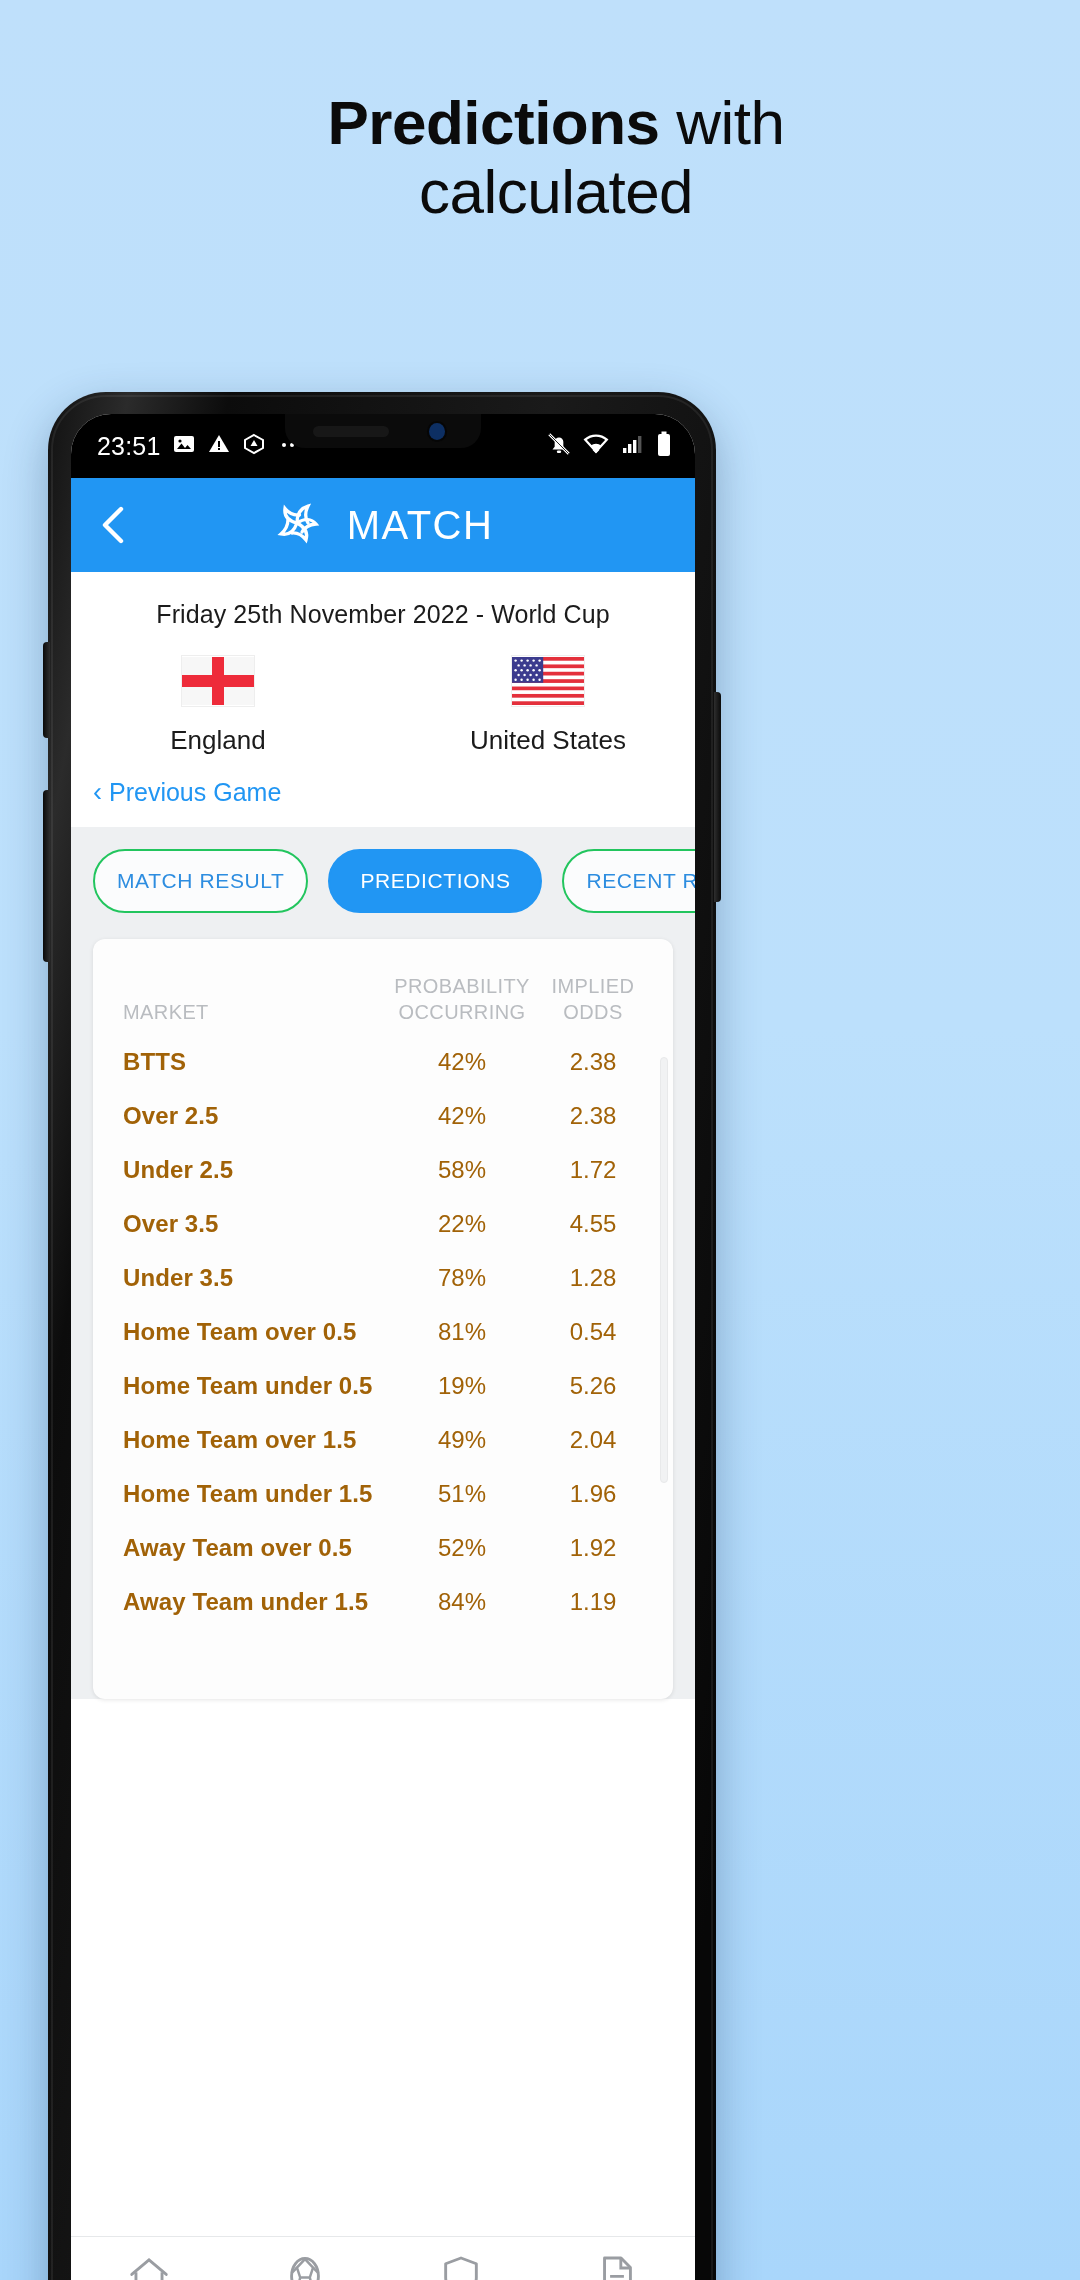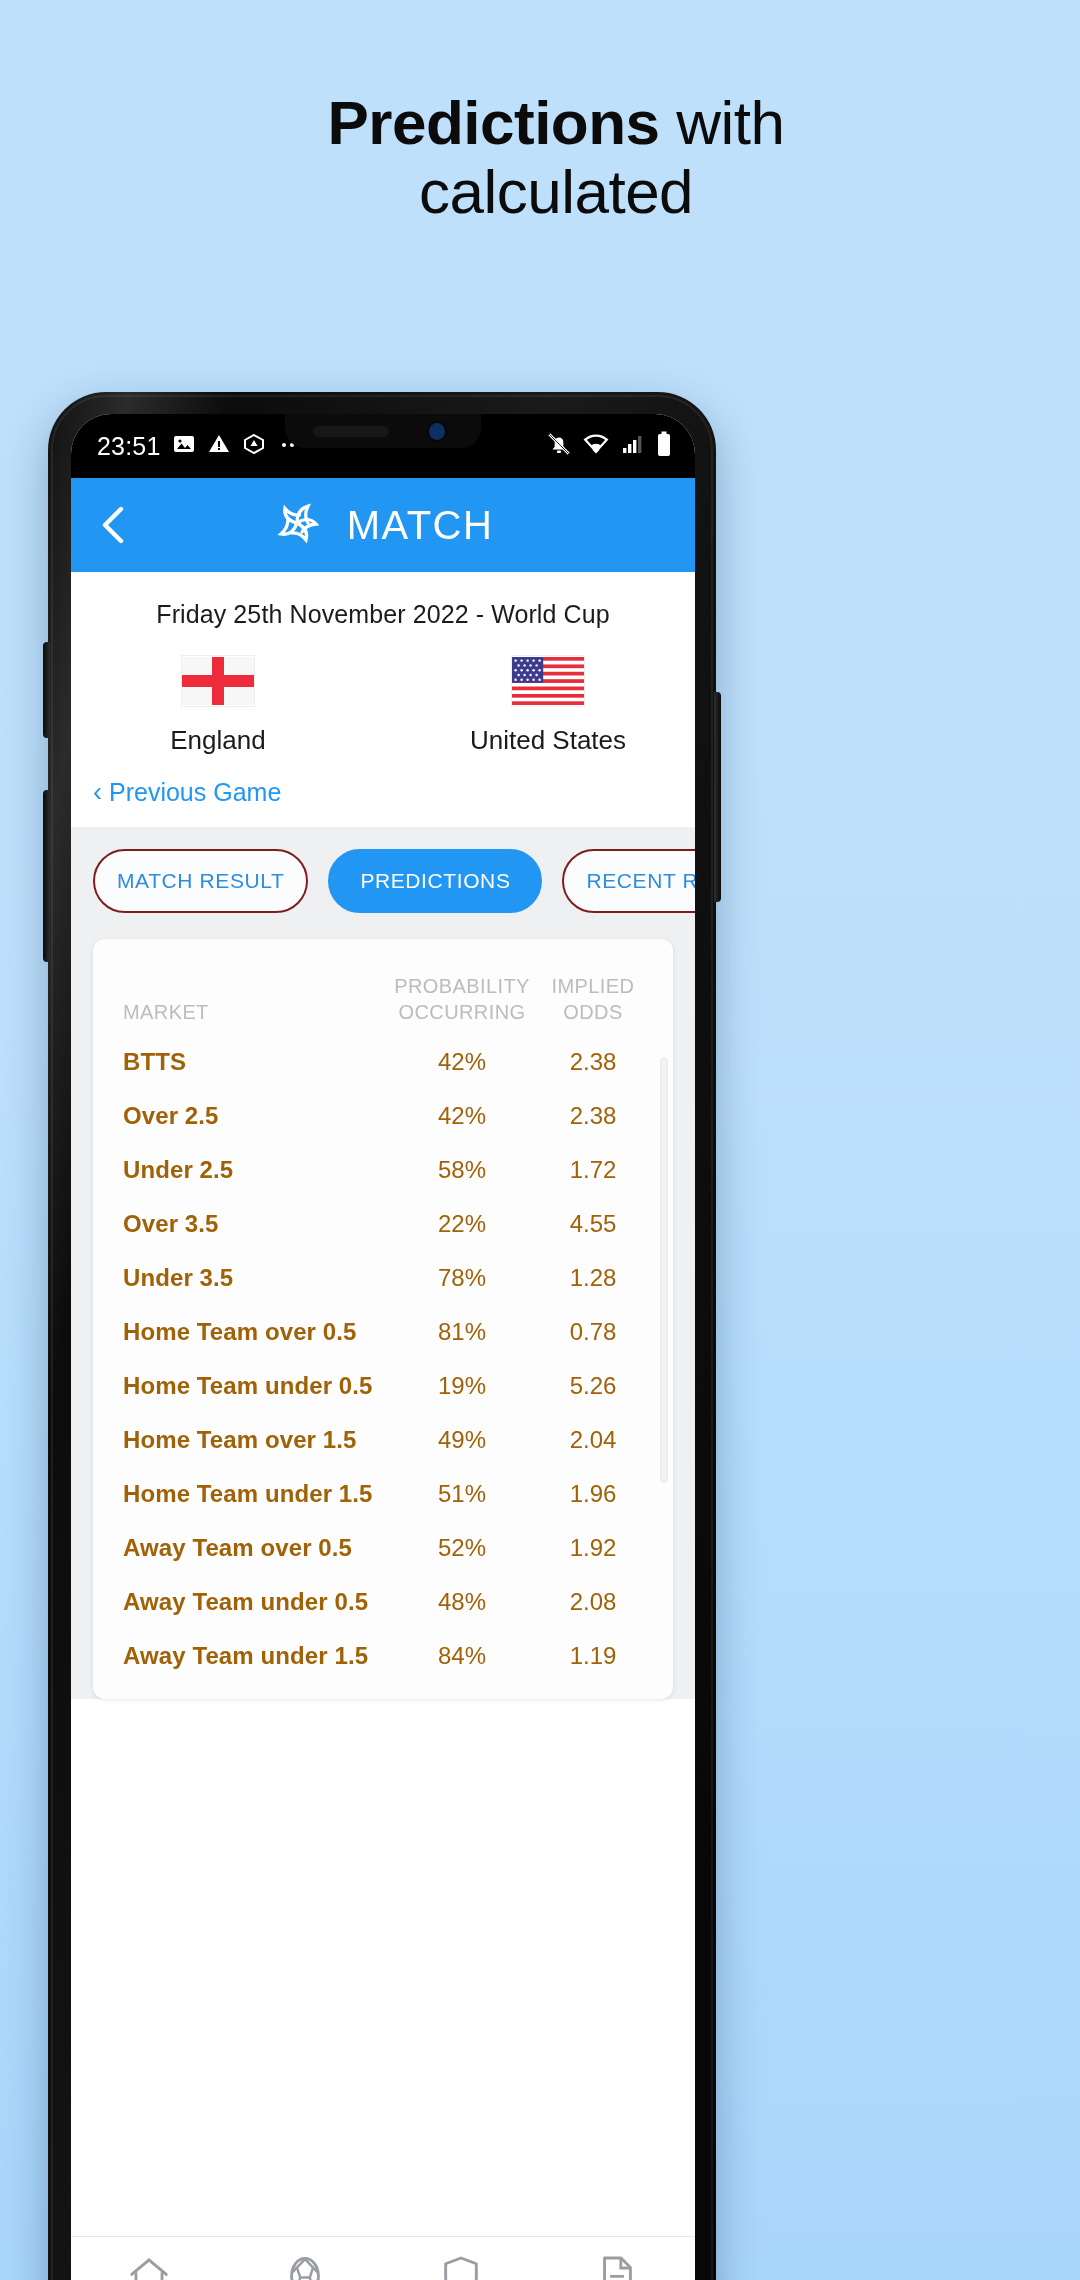--- a/index.html
+++ b/index.html
@@ -126,21 +126,21 @@
   .prevgame .chev{ font-size:27px; line-height:1; }
 
   
   .tabstrip{
     background:#eef0f2; padding:22px 0 26px 22px;
     display:flex; gap:20px; align-items:center; overflow:hidden;
   }
   .tab{
     flex:0 0 auto;
     height:64px; min-width:214px;
-    border-radius:34px; border:2px solid #7f1d1d;
+    border-radius:34px; border:2px solid #22c55e;
     background:#fbfcfd; color:#2d8de0;
     display:flex; align-items:center; justify-content:center;
     font-size:21px; letter-spacing:.6px; font-weight:400;
     padding:0 22px;
   }
   .tab.active{ background:#2196f3; color:#fff; border-color:#2196f3; }
 
   
   .cardwrap{ background:#eef0f2; padding:0 22px 0 22px; height:760px; }
   .card{
@@ -394,46 +394,41 @@
               <div class="c-odds">4.55</div>
             </div>
             <div class="row">
               <div class="c-market">Under 3.5</div>
               <div class="c-prob">78%</div>
               <div class="c-odds">1.28</div>
             </div>
             <div class="row">
               <div class="c-market">Home Team over 0.5</div>
               <div class="c-prob">81%</div>
-              <div class="c-odds">0.78</div>
+              <div class="c-odds">0.54</div>
             </div>
             <div class="row">
               <div class="c-market">Home Team under 0.5</div>
               <div class="c-prob">19%</div>
               <div class="c-odds">5.26</div>
             </div>
             <div class="row">
               <div class="c-market">Home Team over 1.5</div>
               <div class="c-prob">49%</div>
               <div class="c-odds">2.04</div>
             </div>
             <div class="row">
               <div class="c-market">Home Team under 1.5</div>
               <div class="c-prob">51%</div>
               <div class="c-odds">1.96</div>
             </div>
             <div class="row">
               <div class="c-market">Away Team over 0.5</div>
               <div class="c-prob">52%</div>
               <div class="c-odds">1.92</div>
-            </div>
-            <div class="row">
-              <div class="c-market">Away Team under 0.5</div>
-              <div class="c-prob">48%</div>
-              <div class="c-odds">2.08</div>
             </div>
             <div class="row">
               <div class="c-market">Away Team under 1.5</div>
               <div class="c-prob">84%</div>
               <div class="c-odds">1.19</div>
             </div>
           </div>
         <div class="scrollbar"></div>
       </div>
     </div>

